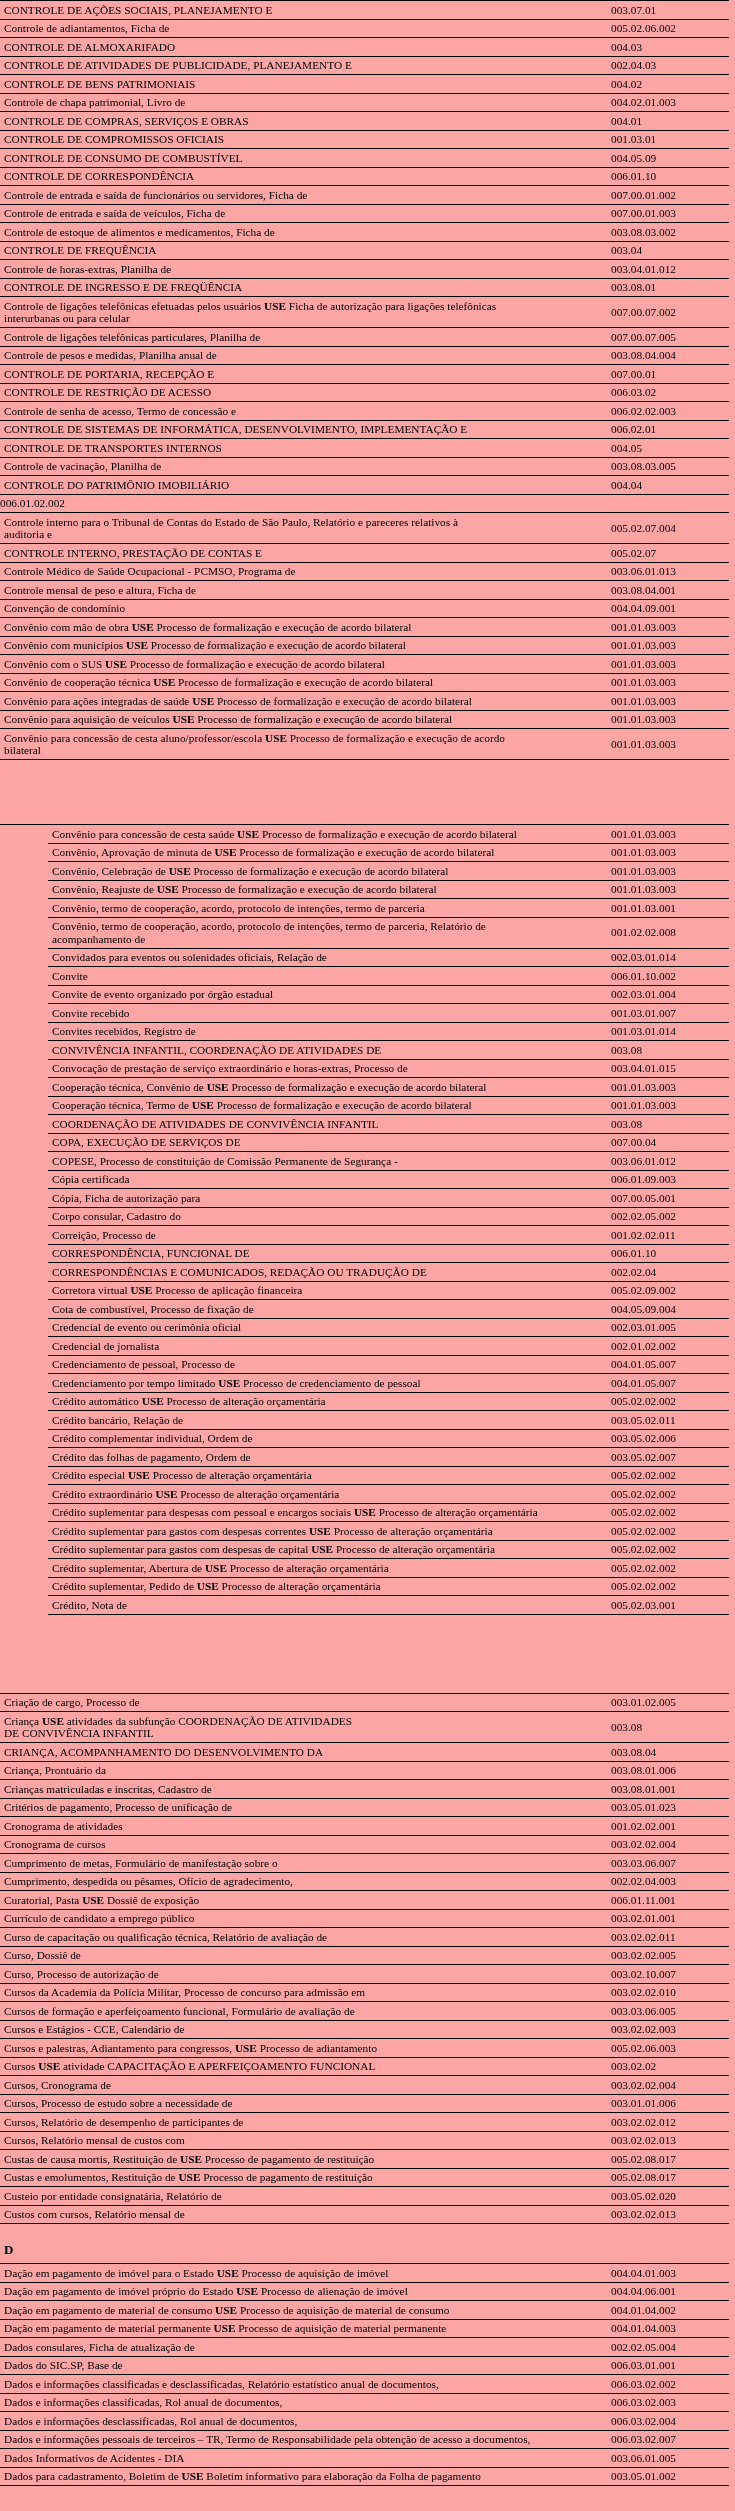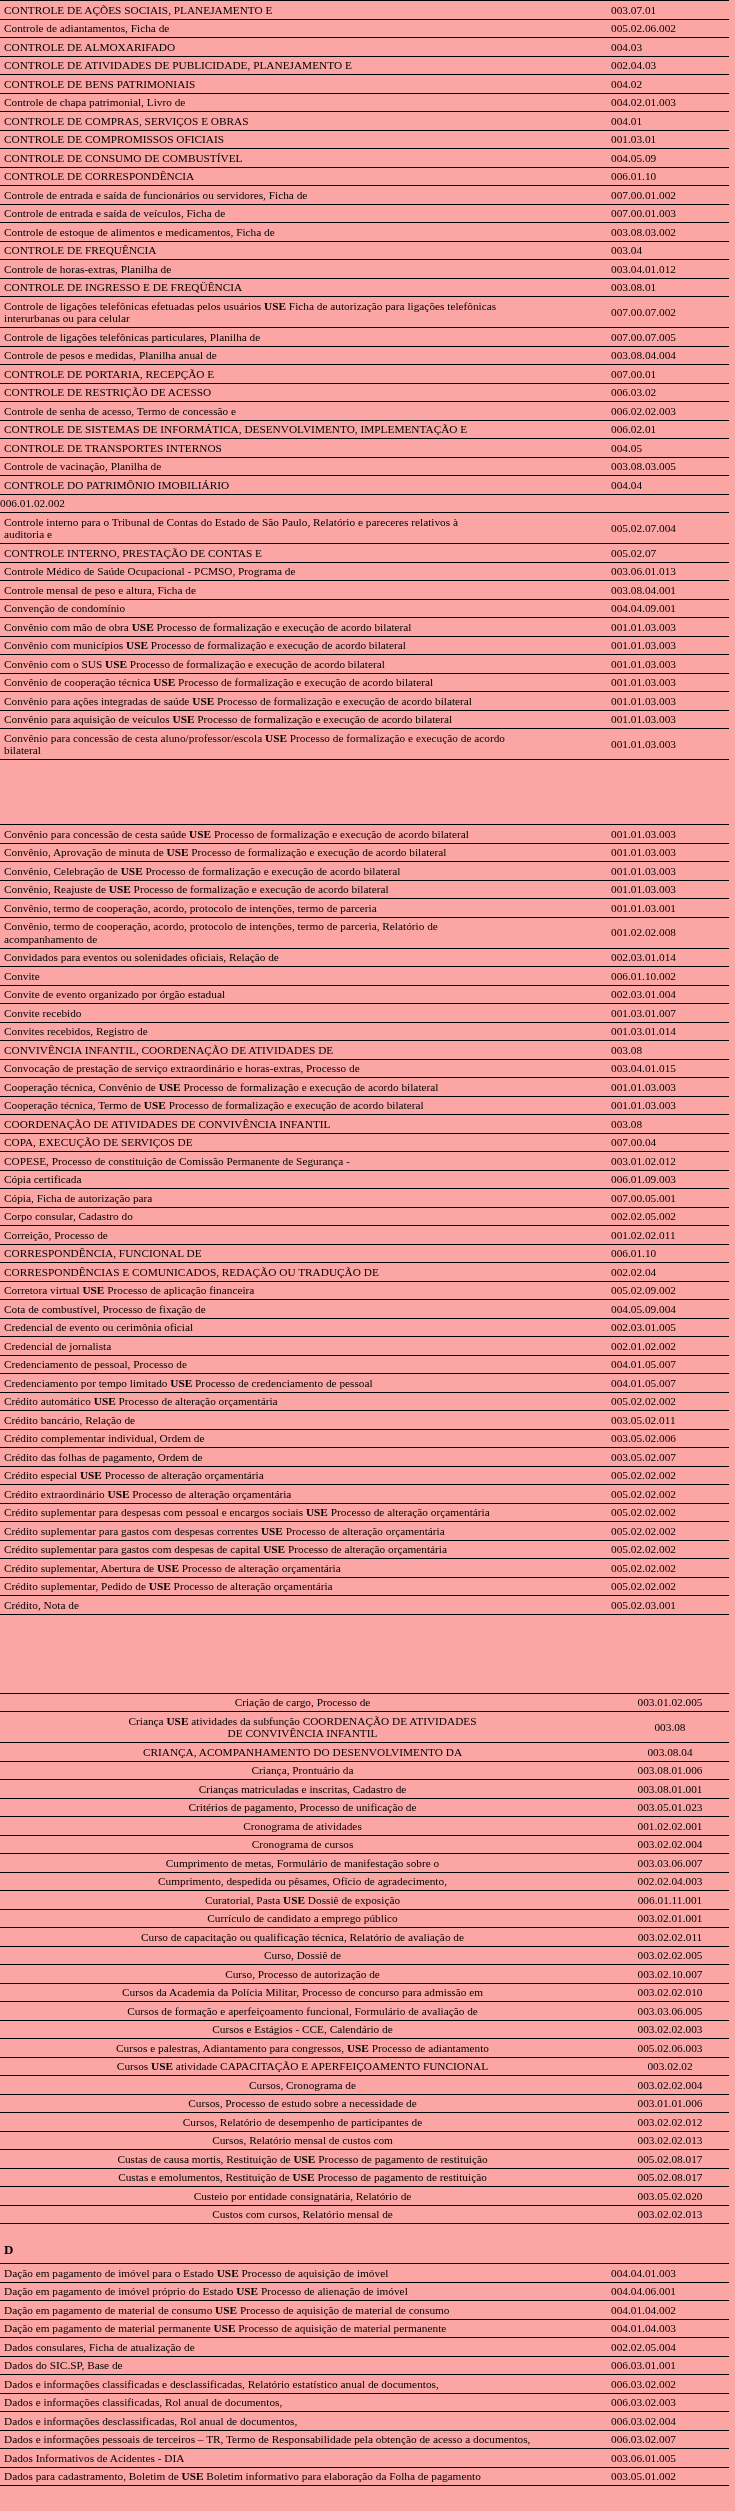--- a/index.html
+++ b/index.html
@@ -14,22 +14,22 @@
     height: 2511px;
     overflow: hidden;
     background: #fca5a5;
   }
   .tbl {
     width: 729px;
   }
   .sec {
     border-top: 1px solid #000;
   }
-  .sec2 { margin-top: 64px; }
-  .sec3 { margin-top: 78px; text-align: center; }
+  .sec2 { margin-top: 64px; padding-left: 48px; }
+  .sec3 { margin-top: 78px; }
   .sec4 { border-top: none; }
   .row {
     display: flex;
     align-items: center;
     border-bottom: 1px solid #000;
     font-size: 11.3px;
     line-height: 12.5px;
   }
   .desc {
     flex: 1 1 auto;
@@ -281,21 +281,21 @@
         <div class="row">
           <span class="desc">COORDENAÇÃO DE ATIVIDADES DE CONVIVÊNCIA INFANTIL</span>
           <span class="code">003.08</span>
         </div>
         <div class="row">
           <span class="desc">COPA, EXECUÇÃO DE SERVIÇOS DE</span>
           <span class="code">007.00.04</span>
         </div>
         <div class="row">
           <span class="desc">COPESE, Processo de constituição de Comissão Permanente de Segurança -</span>
-          <span class="code">003.01.02.012</span>
+          <span class="code">003.06.01.012</span>
         </div>
         <div class="row">
           <span class="desc">Cópia certificada</span>
           <span class="code">006.01.09.003</span>
         </div>
         <div class="row">
           <span class="desc">Cópia, Ficha de autorização para</span>
           <span class="code">007.00.05.001</span>
         </div>
         <div class="row">

